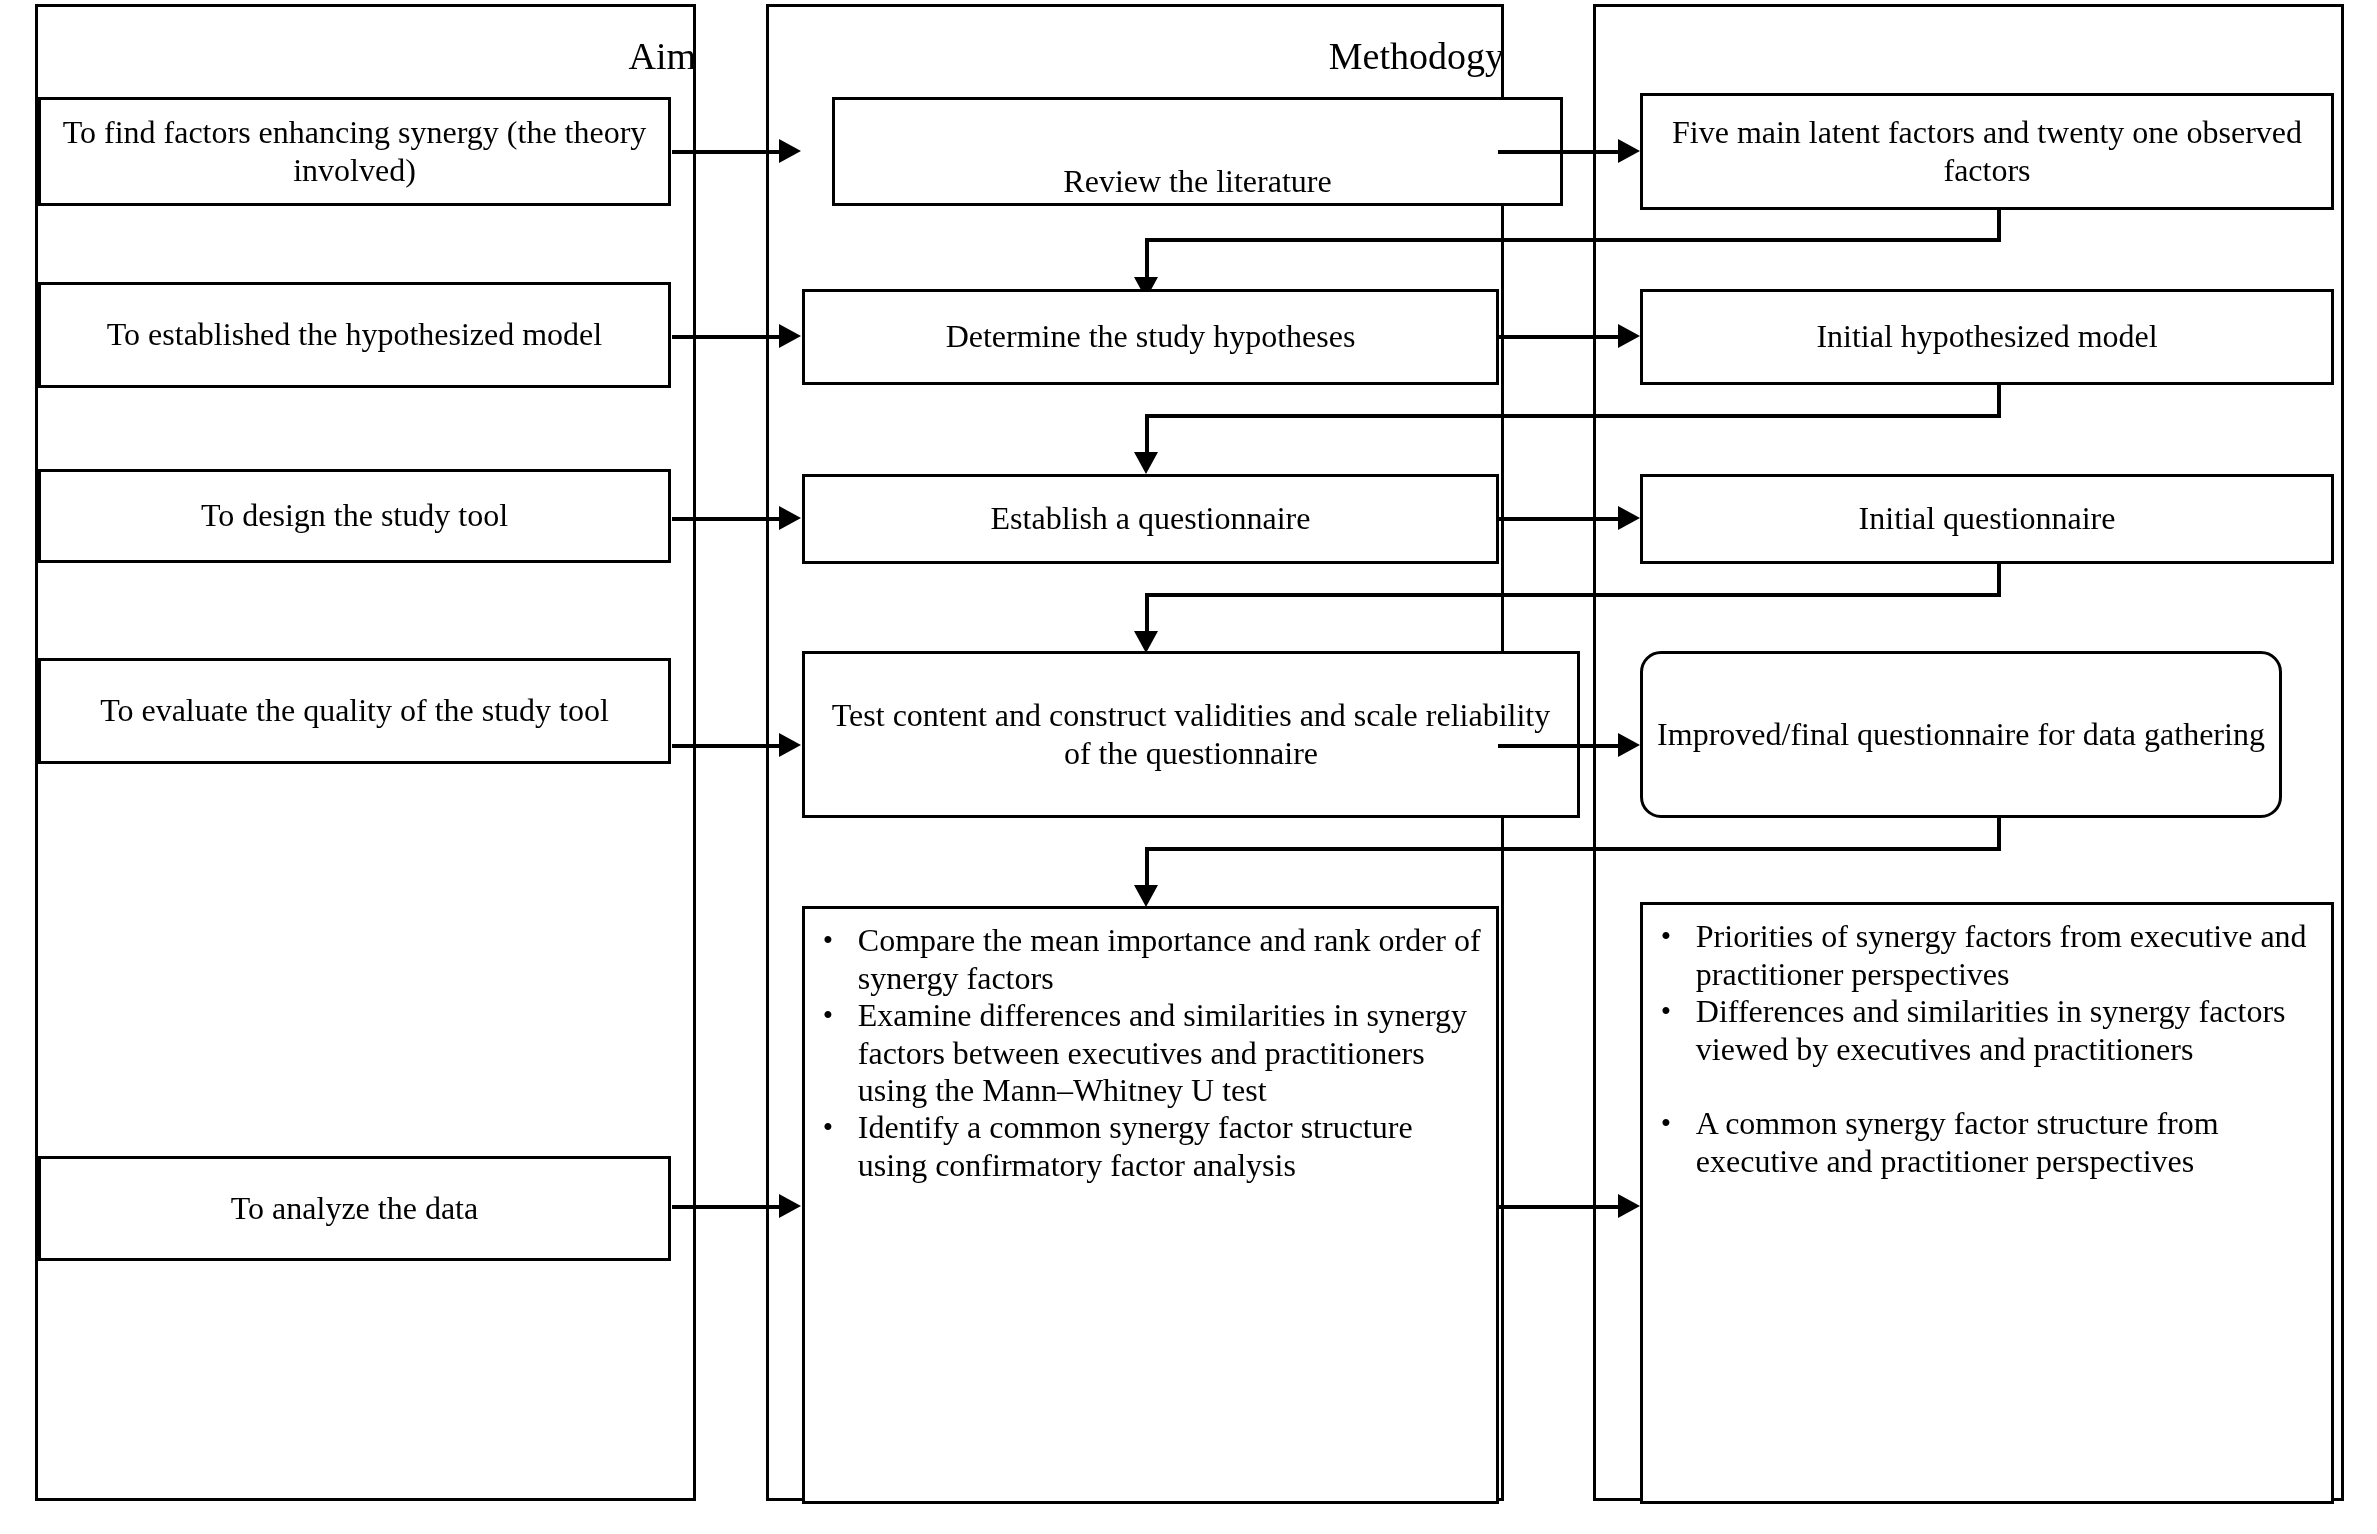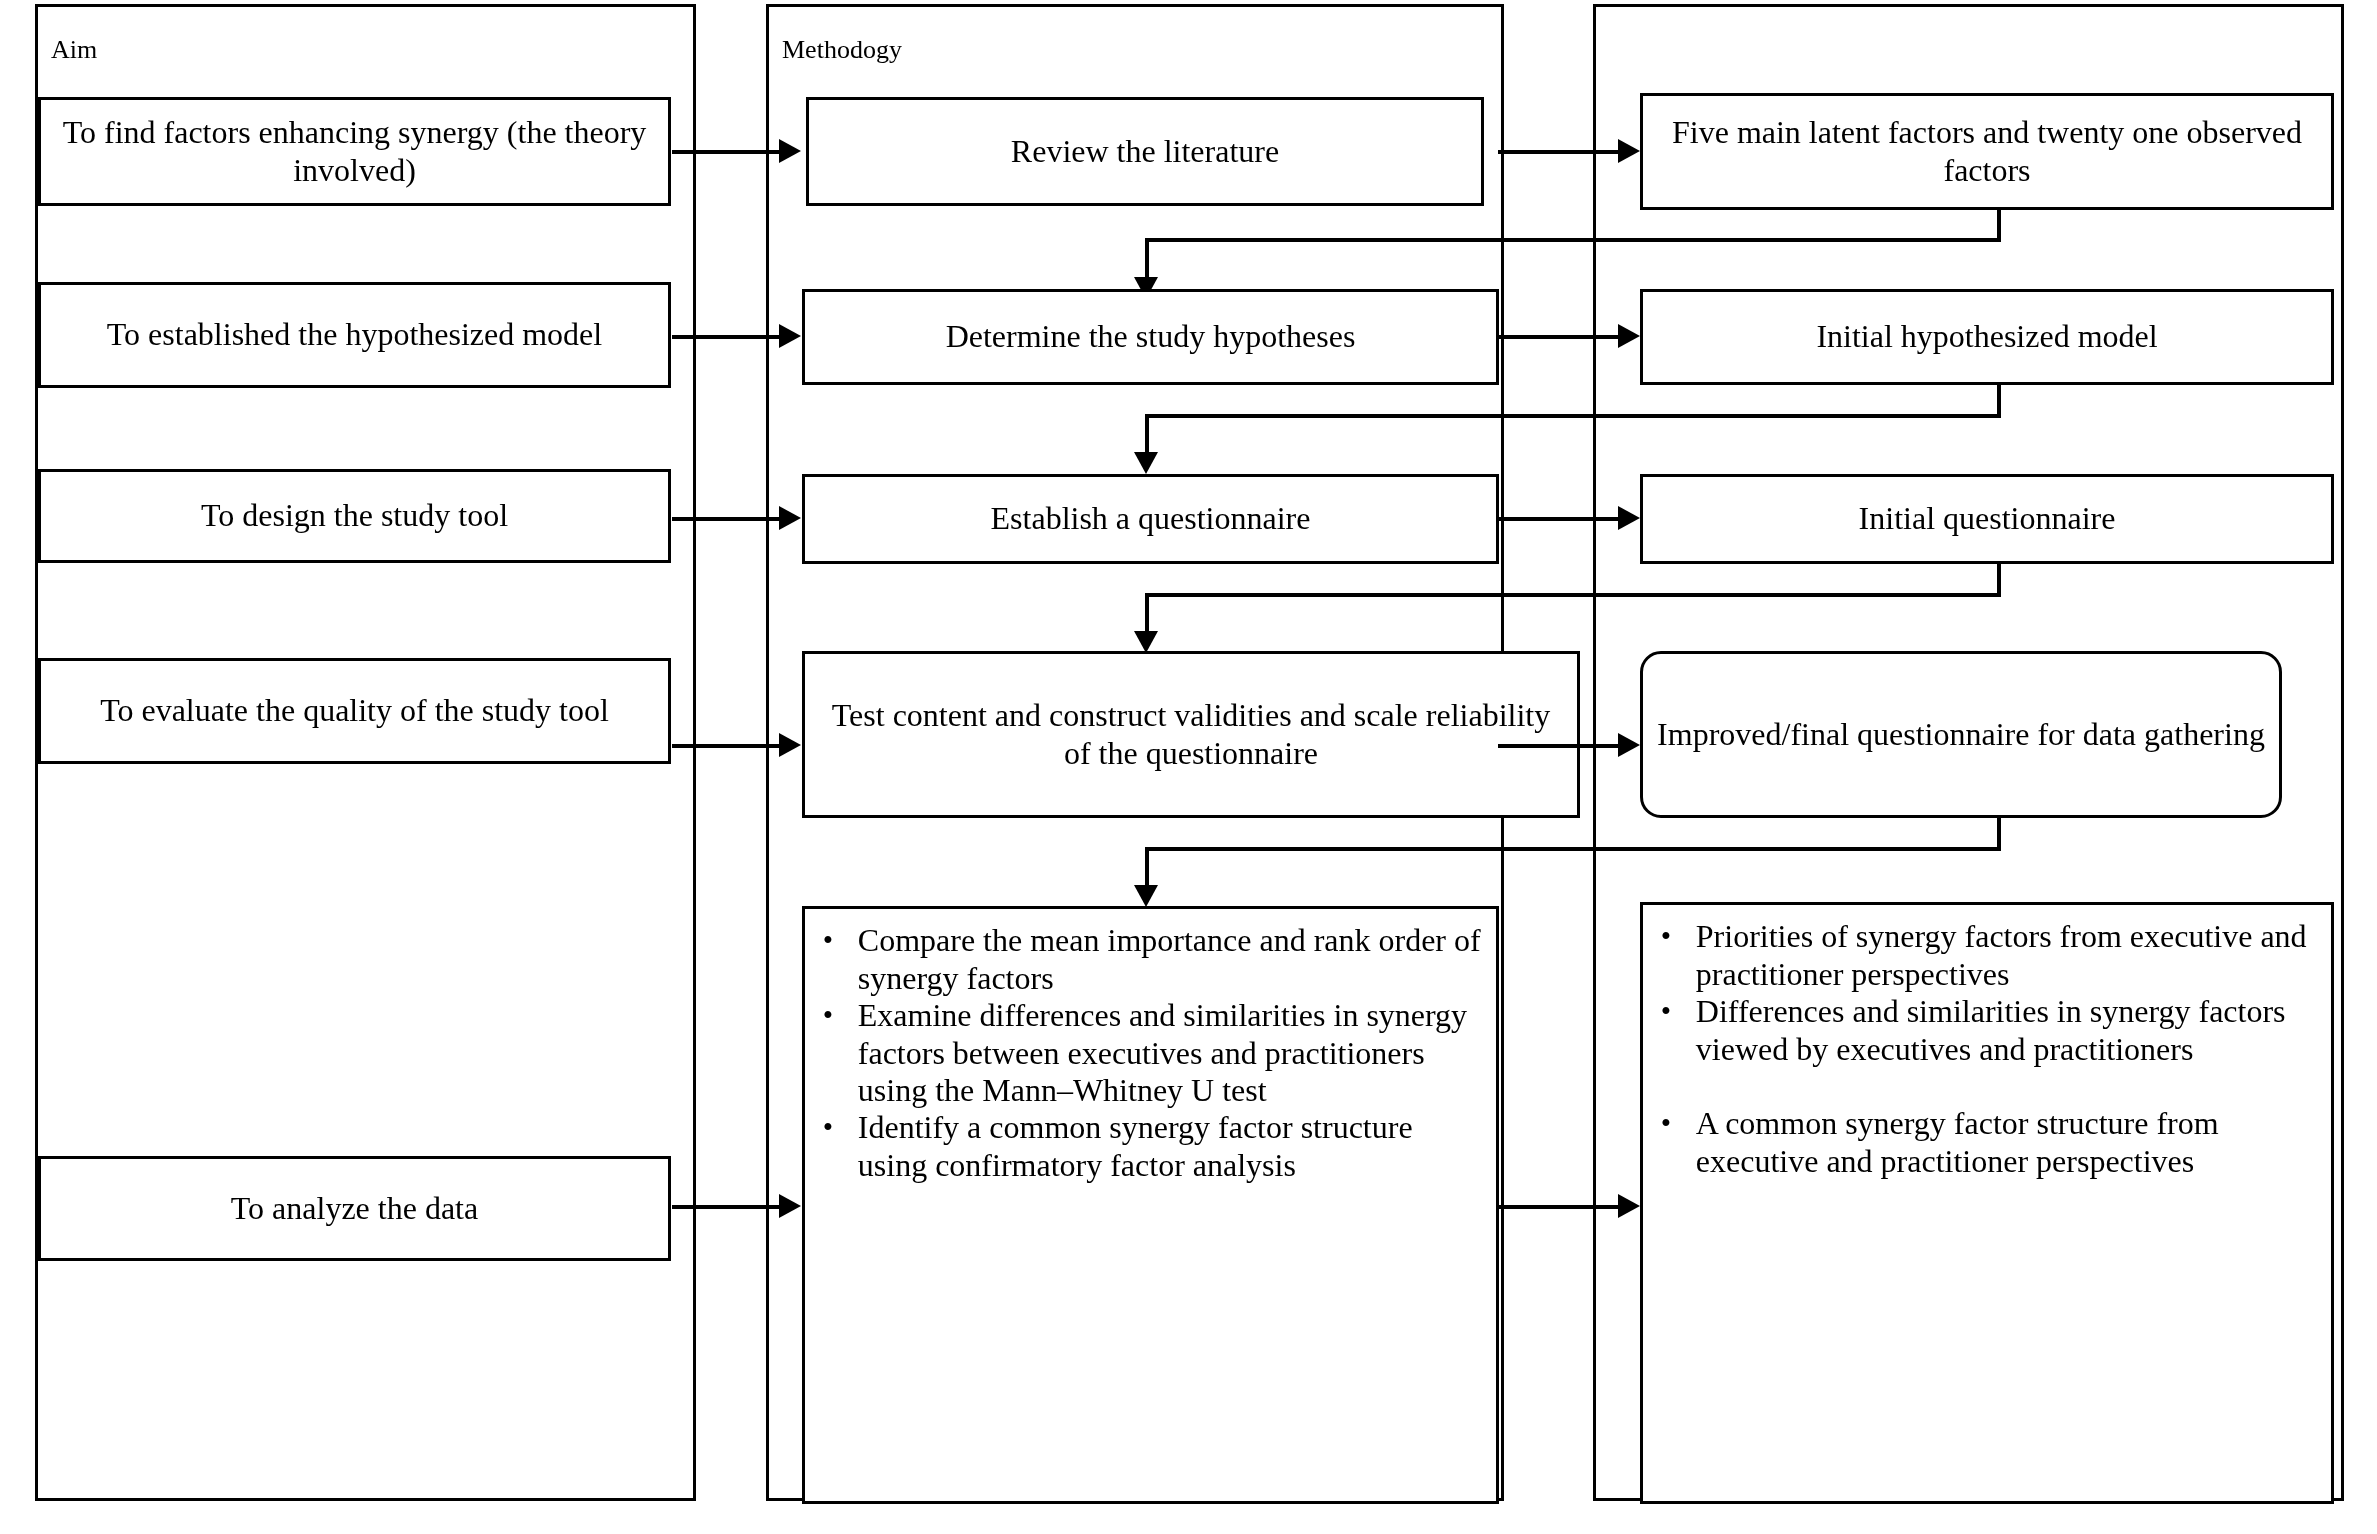--- a/index.html
+++ b/index.html
@@ -3,22 +3,22 @@
 <meta charset="utf-8">
 <style>
   html,body{margin:0;padding:0;background:#ffffff;}
   body{width:2377px;height:1535px;position:relative;
        font-family:"Liberation Serif","DejaVu Serif",serif;color:#000;}
 
   #stage{position:absolute;left:0;top:0;width:2377px;height:1535px;overflow:hidden;}
 
   
   .panel{position:absolute;border:3px solid #000;box-sizing:border-box;background:transparent;}
-  .panel-title{position:absolute;text-align:left;font-size:26px;line-height:1;
-               white-space:nowrap;margin-left:16px;}
+  .panel-title{position:absolute;text-align:right;font-size:38px;line-height:1;
+               white-space:nowrap;}
 
   
   .box{position:absolute;border:3px solid #000;box-sizing:border-box;background:#fff;
        display:flex;align-items:center;justify-content:center;padding:3px 10.3px;}
   .box .txt{font-size:32px;line-height:1.17;text-align:center;width:100%;}
 
   .box.bullets{align-items:flex-start;justify-content:flex-start;padding:13.3px 11.8px 8.9px 11.8px;}
   .blist{list-style:none;margin:0;padding:0;width:100%;font-size:32px;line-height:1.17;}
   .blist li{position:relative;padding-left:41px;margin:0 0 0 0;text-align:left;}
   .blist li .bullet{position:absolute;left:5.9px;top:0;font-size:29.5px;line-height:1.28;}
@@ -42,21 +42,21 @@
   <div class="panel" style="left:35px;top:4.4px;width:661px;height:1497px;"></div>
   <div class="panel" style="left:766px;top:4.4px;width:738px;height:1497px;"></div>
   <div class="panel" style="left:1593px;top:4.4px;width:751px;height:1497px;"></div>
 
   <div class="panel-title" style="left:35px;top:37px;width:661px;">Aim</div>
   <div class="panel-title" style="left:766px;top:37px;width:738px;">Methodogy</div>
 
   <div class="box" style="left:38px;top:97px;width:633px;height:109px;">
     <span class="txt">To find factors enhancing synergy (the theory involved)</span>
   </div>
-  <div class="box" style="left:806px;top:97px;width:678px;height:109px;">
+  <div class="box" style="left:832px;top:97px;width:731px;height:109px;align-items:flex-end;">
     <span class="txt">Review the literature</span>
   </div>
   <div class="box" style="left:1640px;top:93px;width:694px;height:117px;">
     <span class="txt">Five main latent factors and twenty one observed factors</span>
   </div>
 
   <div class="hline" style="left:672px;top:150px;width:109px;"></div>
   <div class="arrow-r" style="left:779px;top:139px;"></div>
   <div class="hline" style="left:1498px;top:150px;width:120px;"></div>
   <div class="arrow-r" style="left:1618px;top:139px;"></div>

